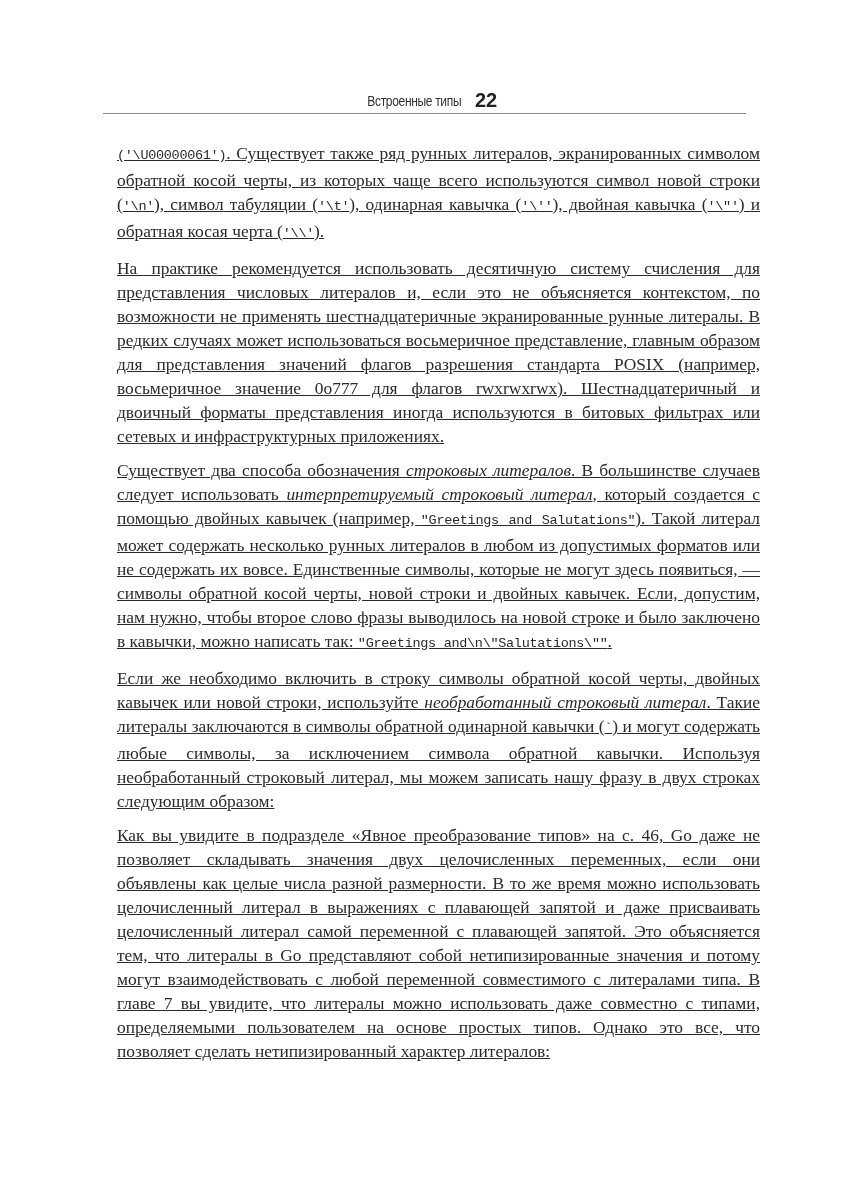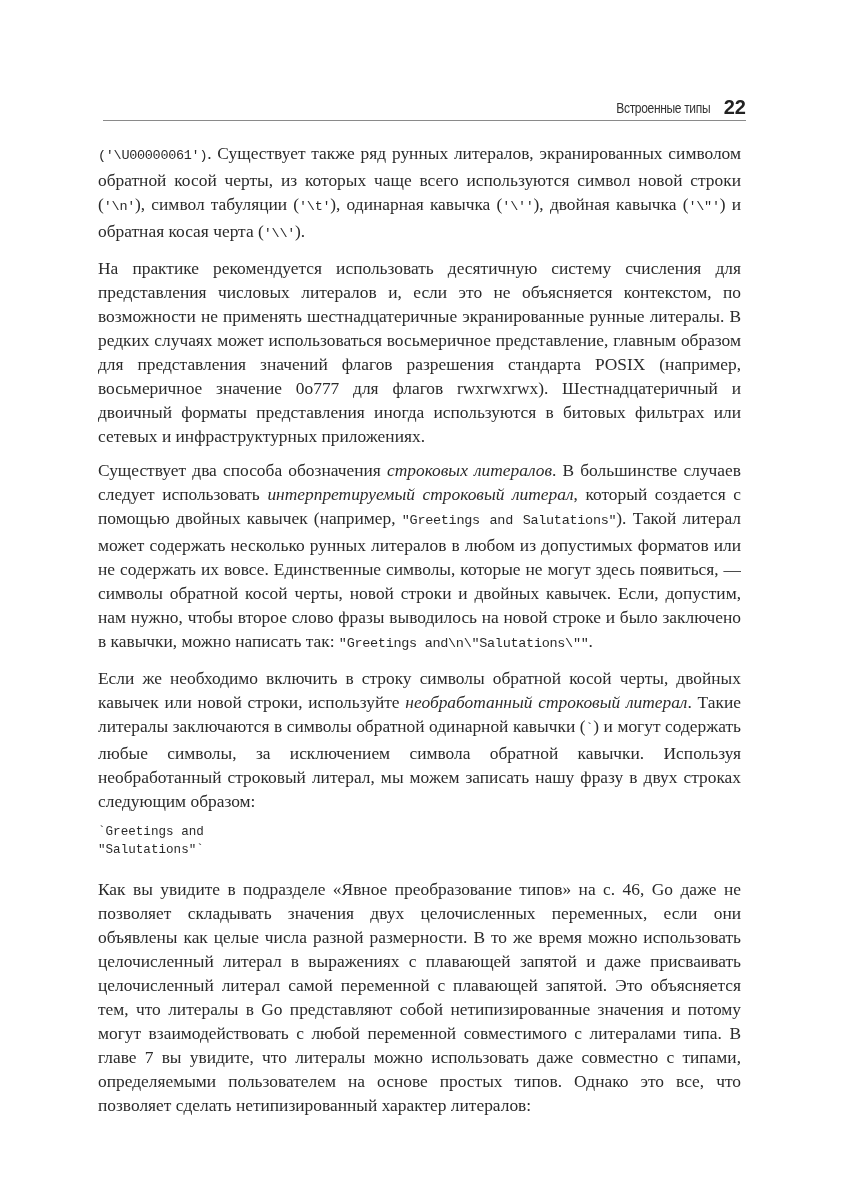--- a/index.html
+++ b/index.html
@@ -1,34 +1,34 @@
 <!DOCTYPE html>
 <html><head>
 <meta charset="utf-8">
 <style>
   html, body { margin: 0; padding: 0; background: #ffffff; }
   body { width: 849px; height: 1200px; position: relative; overflow: hidden; color: #2a2a2a; }
   .running-head {
-    position: absolute; left: 103px; top: 89px; width: 643px; height: 32px;
-    display: flex; justify-content: flex-end; align-items: flex-end;
+    position: absolute; left: 103px; top: 82px; width: 643px; height: 32px;
+    display: flex; justify-content: center; align-items: flex-end;
     border-bottom: 1.5px solid #8a8a8a; padding-bottom: 2px; box-sizing: border-box;
   }
   .rh-title {
     font-family: "Liberation Sans", sans-serif; font-size: 14px; color: #333;
     letter-spacing: -0.4px; transform: scaleX(0.86); transform-origin: right bottom; margin-right: 14px;
     line-height: 20px;
   }
   .rh-page {
     font-family: "Liberation Sans", sans-serif; font-weight: bold; font-size: 20px; color: #222;
     line-height: 22px;
   }
   .content {
-    position: absolute; left: 98px; top: 141px; width: 643px;
+    position: absolute; left: 117px; top: 141px; width: 643px;
     font-family: "Liberation Serif", serif; font-size: 17.4px; line-height: 24px;
-    text-align: justify; hyphens: manual;
+    text-align: justify; hyphens: manual; text-decoration: underline;
   }
   .content p { margin: 0 0 10px 0; }
   code, .mono {
     font-family: "Liberation Mono", monospace; font-size: 13.5px; letter-spacing: -0.3px;
   }
   em { font-style: italic; }
   pre.code-block {
     font-family: "Liberation Mono", monospace; font-size: 12.6px; line-height: 18px;
     margin: 10px 0 18px 0; color: #2a2a2a; white-space: pre;
   }
@@ -39,16 +39,14 @@
 <div class="running-head">
   <span class="rh-title">Встроенные типы</span>
   <span class="rh-page">22</span>
 </div>
 
 <div class="content">
   <p><code>('\U00000061')</code><span>. Существует также ряд рунных литералов, экранированных символом обратной косой черты, из которых чаще всего используются символ новой строки (</span><code>'\n'</code><span>), символ табуляции (</span><code>'\t'</code><span>), одинарная кавычка (</span><code>'\''</code><span>), двойная кавычка (</span><code>'\"'</code><span>) и обратная косая черта (</span><code>'\\'</code><span>).</span></p>
   <p><span>На практике рекомендуется использовать десятичную систему счисления для представления числовых литералов и, если это не объясняется контекстом, по возможности не применять шестнадцатеричные экранированные рунные литералы. В редких случаях может использоваться восьмеричное представление, главным образом для представления значений флагов разрешения стандарта POSIX (например, восьмеричное значение 0o777 для флагов rwxrwxrwx). Шестнадцатеричный и двоичный форматы представления иногда используются в битовых фильтрах или сетевых и инфраструктурных приложениях.</span></p>
   <p><span>Существует два способа обозначения </span><em>строковых литералов</em><span>. В большинстве случаев следует использовать </span><em>интерпретируемый строковый литерал</em><span>, который создается с помощью двойных кавычек (например, </span><code>"Greetings and Salutations"</code><span>). Такой литерал может содержать несколько рунных литералов в любом из допустимых форматов или не содержать их вовсе. Единственные символы, которые не могут здесь появиться, — символы обратной косой черты, новой строки и двойных кавычек. Если, допустим, нам нужно, чтобы второе слово фразы выводилось на новой строке и было заключено в кавычки, можно написать так: </span><code>"Greetings and\n\"Salutations\""</code><span>.</span></p>
   <p><span>Если же необходимо включить в строку символы обратной косой черты, двойных кавычек или новой строки, используйте </span><em>необработанный строковый литерал</em><span>. Такие литералы заключаются в символы обратной одинарной кавычки (</span><code>`</code><span>) и могут содержать любые символы, за исключением символа обратной кавычки. Используя необработанный строковый литерал, мы можем записать нашу фразу в двух строках следующим образом:</span></p>
-  <pre class="code-block">`Greetings and
-"Salutations"`</pre>
   <p><span>Как вы увидите в подразделе «Явное преобразование типов» на с. 46, Go даже не позволяет складывать значения двух целочисленных переменных, если они объявлены как целые числа разной размерности. В то же время можно использовать целочисленный литерал в выражениях с плавающей запятой и даже присваивать целочисленный литерал самой переменной с плавающей запятой. Это объясняется тем, что литералы в Go представляют собой нетипизированные значения и потому могут взаимодействовать с любой переменной совместимого с литералами типа. В главе 7 вы увидите, что литералы можно использовать даже совместно с типами, определяемыми пользователем на основе простых типов. Однако это все, что позволяет сделать нетипизированный характер литералов:</span></p>
 </div>
 
 </body></html>

